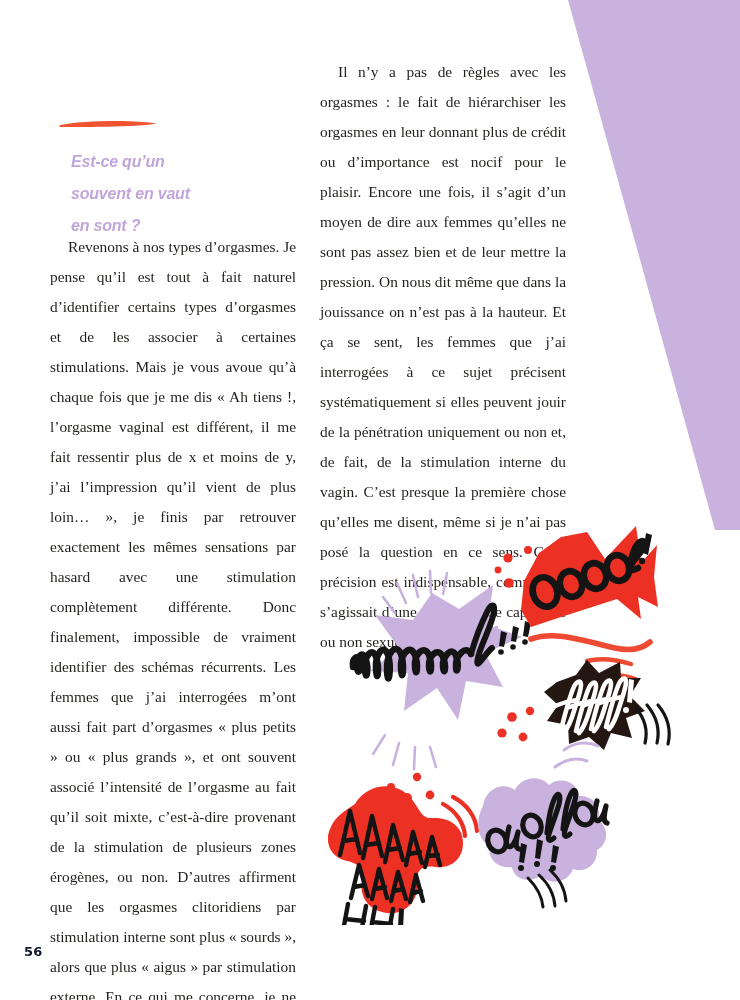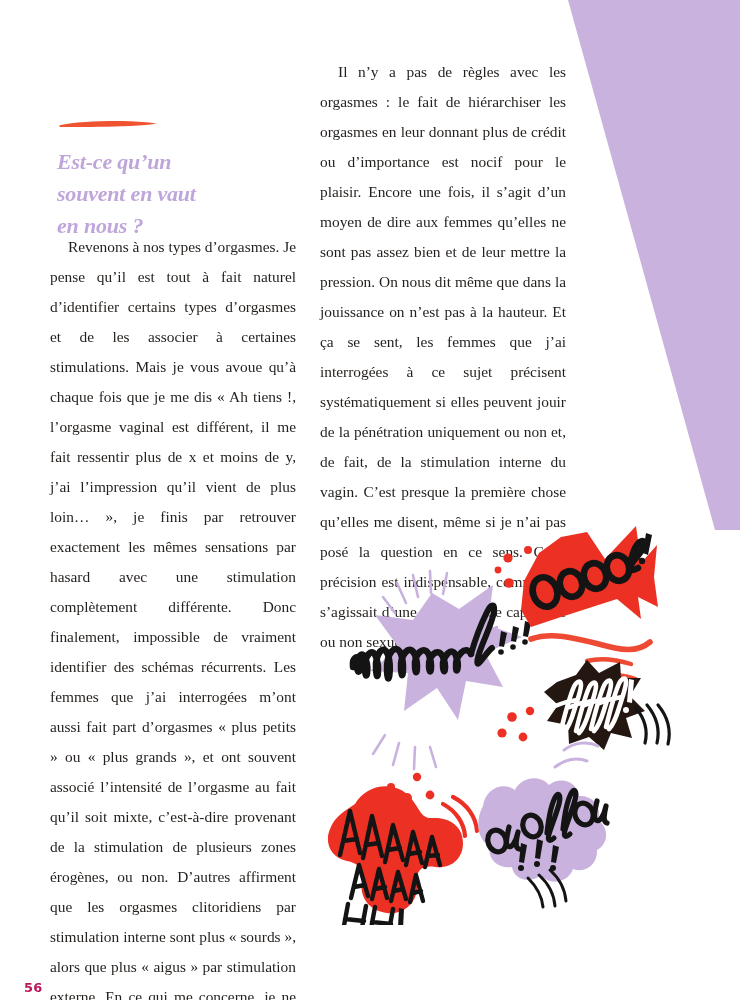--- a/index.html
+++ b/index.html
@@ -22,24 +22,24 @@
   }
 
   
   .heading-block{
     position:absolute;left:57px;top:118px;width:250px;
   }
   .rule-stroke{
     display:block;width:100px;height:12px;margin:0 0 16px 1px;
   }
   .heading{
-    margin:0;
-    font-family:Liberation Serif, serif;
+    margin:14px;
+    font-family:Liberation Sans, sans-serif;
     font-style:italic;font-weight:bold;
-    font-size:22px;line-height:32px;
+    font-size:16px;line-height:32px;
     color:#bfa6da;
     letter-spacing:-0.2px;
   }
 
   
   .col{
     position:absolute;
     font-family:"Liberation Serif", serif;
     font-size:15.4px;
     line-height:30px;
@@ -75,21 +75,21 @@
     <polygon id="wedge-poly" points="28,0 200,0 200,530 175,530" fill="#c9b2dd"></polygon>
   </svg>
 
   <div class="heading-block">
     <svg class="rule-stroke" viewBox="0 0 100 12" preserveAspectRatio="none">
       <path id="rule-path" d="M1.5,7.2 C18,4.0 46,2.6 72,3.3 C84,3.7 93,4.6 98.6,5.6 C93,6.9 84,7.6 72,7.9 C46,8.7 18,9.4 1.5,9.0 Z" fill="#ef5330"></path>
     </svg>
     <h1 class="heading" style="color: rgb(191, 166, 218);">
       <span>Est-ce qu’un</span><br>
       <span>souvent en vaut</span><br>
-      <span>en nous ?</span>
+      <span>en sont ?</span>
     </h1>
   </div>
 
   <div class="col col-left">
     <p>Revenons à nos types d’orgasmes. Je pense qu’il est tout à fait naturel d’identifier certains types d’orgasmes et de les associer à certaines stimulations. Mais je vous avoue qu’à chaque fois que je me dis « Ah tiens !, l’orgasme vaginal est différent, il me fait ressentir plus de x et moins de y, j’ai l’impression qu’il vient de plus loin… », je finis par retrouver exactement les mêmes sensations par hasard avec une stimulation complètement différente. Donc finalement, impossible de vraiment identifier des schémas récurrents. Les femmes que j’ai interrogées m’ont aussi fait part d’orgasmes « plus petits » ou « plus grands », et ont souvent associé l’intensité de l’orgasme au fait qu’il soit mixte, c’est-à-dire provenant de la stimulation de plusieurs zones érogènes, ou non. D’autres affirment que les orgasmes clitoridiens par stimulation interne sont plus « sourds », alors que plus « aigus » par stimulation externe. En ce qui me concerne, je ne saurais quoi dire, mon histoire de révolution orgasmique avec le Womanizer en témoigne : parfois, moins on est de fous, plus on jouit !</p>
   </div>
 
   <div class="col col-right">
     <p>Il n’y a pas de règles avec les orgasmes : le fait de hiérarchiser les orgasmes en leur donnant plus de crédit ou d’importance est nocif pour le plaisir. Encore une fois, il s’agit d’un moyen de dire aux femmes qu’elles ne sont pas assez bien et de leur mettre la pression. On nous dit même que dans la jouissance on n’est pas à la hauteur. Et ça se sent, les femmes que j’ai interrogées à ce sujet précisent systématiquement si elles peuvent jouir de la pénétration uniquement ou non et, de fait, de la stimulation interne du vagin. C’est presque la première chose qu’elles me disent, même si je n’ai pas posé la question en ce sens. Cette précision est indispensable, comme s’il s’agissait d’une gommette de capabilité ou non sexuelle.</p>
   </div>
@@ -282,15 +282,15 @@
         <path d="M225,355 C235,364 240,375 241,386"></path>
       </g>
       <g stroke="#c9b2dd" fill="none" stroke-linecap="round" stroke-width="3.0">
         <path d="M230,252 C240,244 252,242 262,246"></path>
         <path d="M239,235 C250,227 263,226 273,231"></path>
       </g>
     </g>
 
   </svg>
 
-  <div class="folio" style="color: #be185d; margin-top: 36px;">56</div>
+  <div class="folio" style="color: #0f172a;">56</div>
 
 </div>
 
 </body></html>

